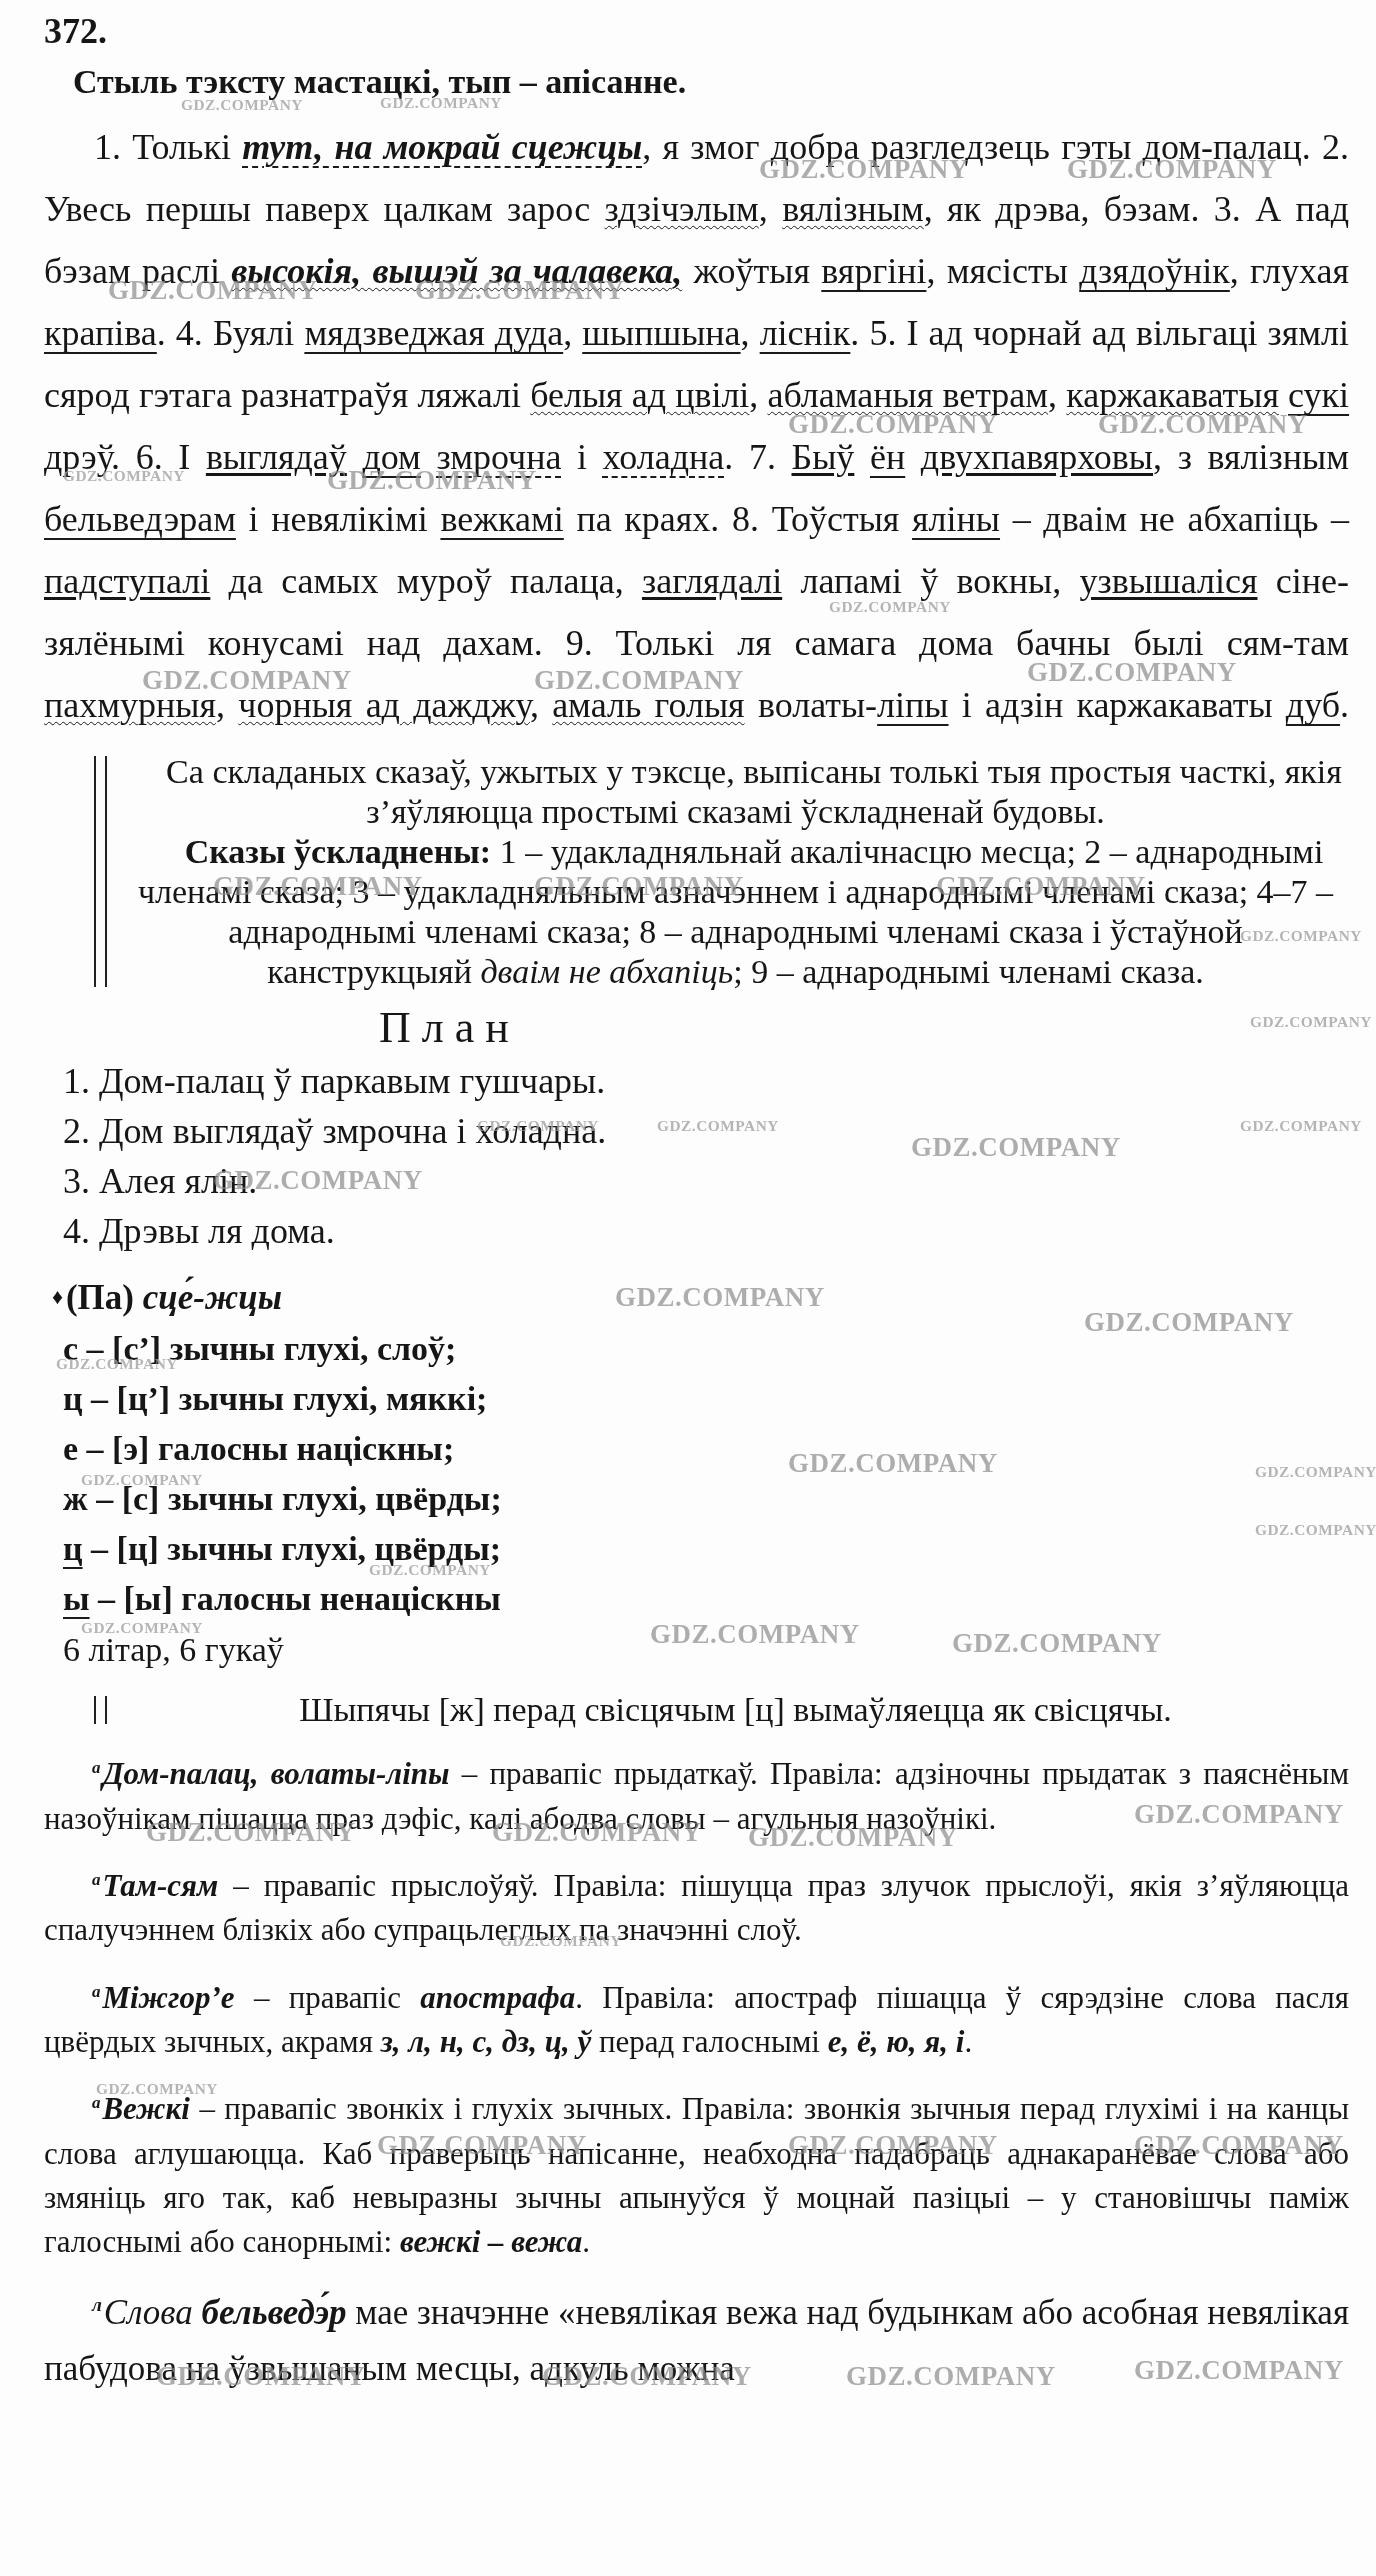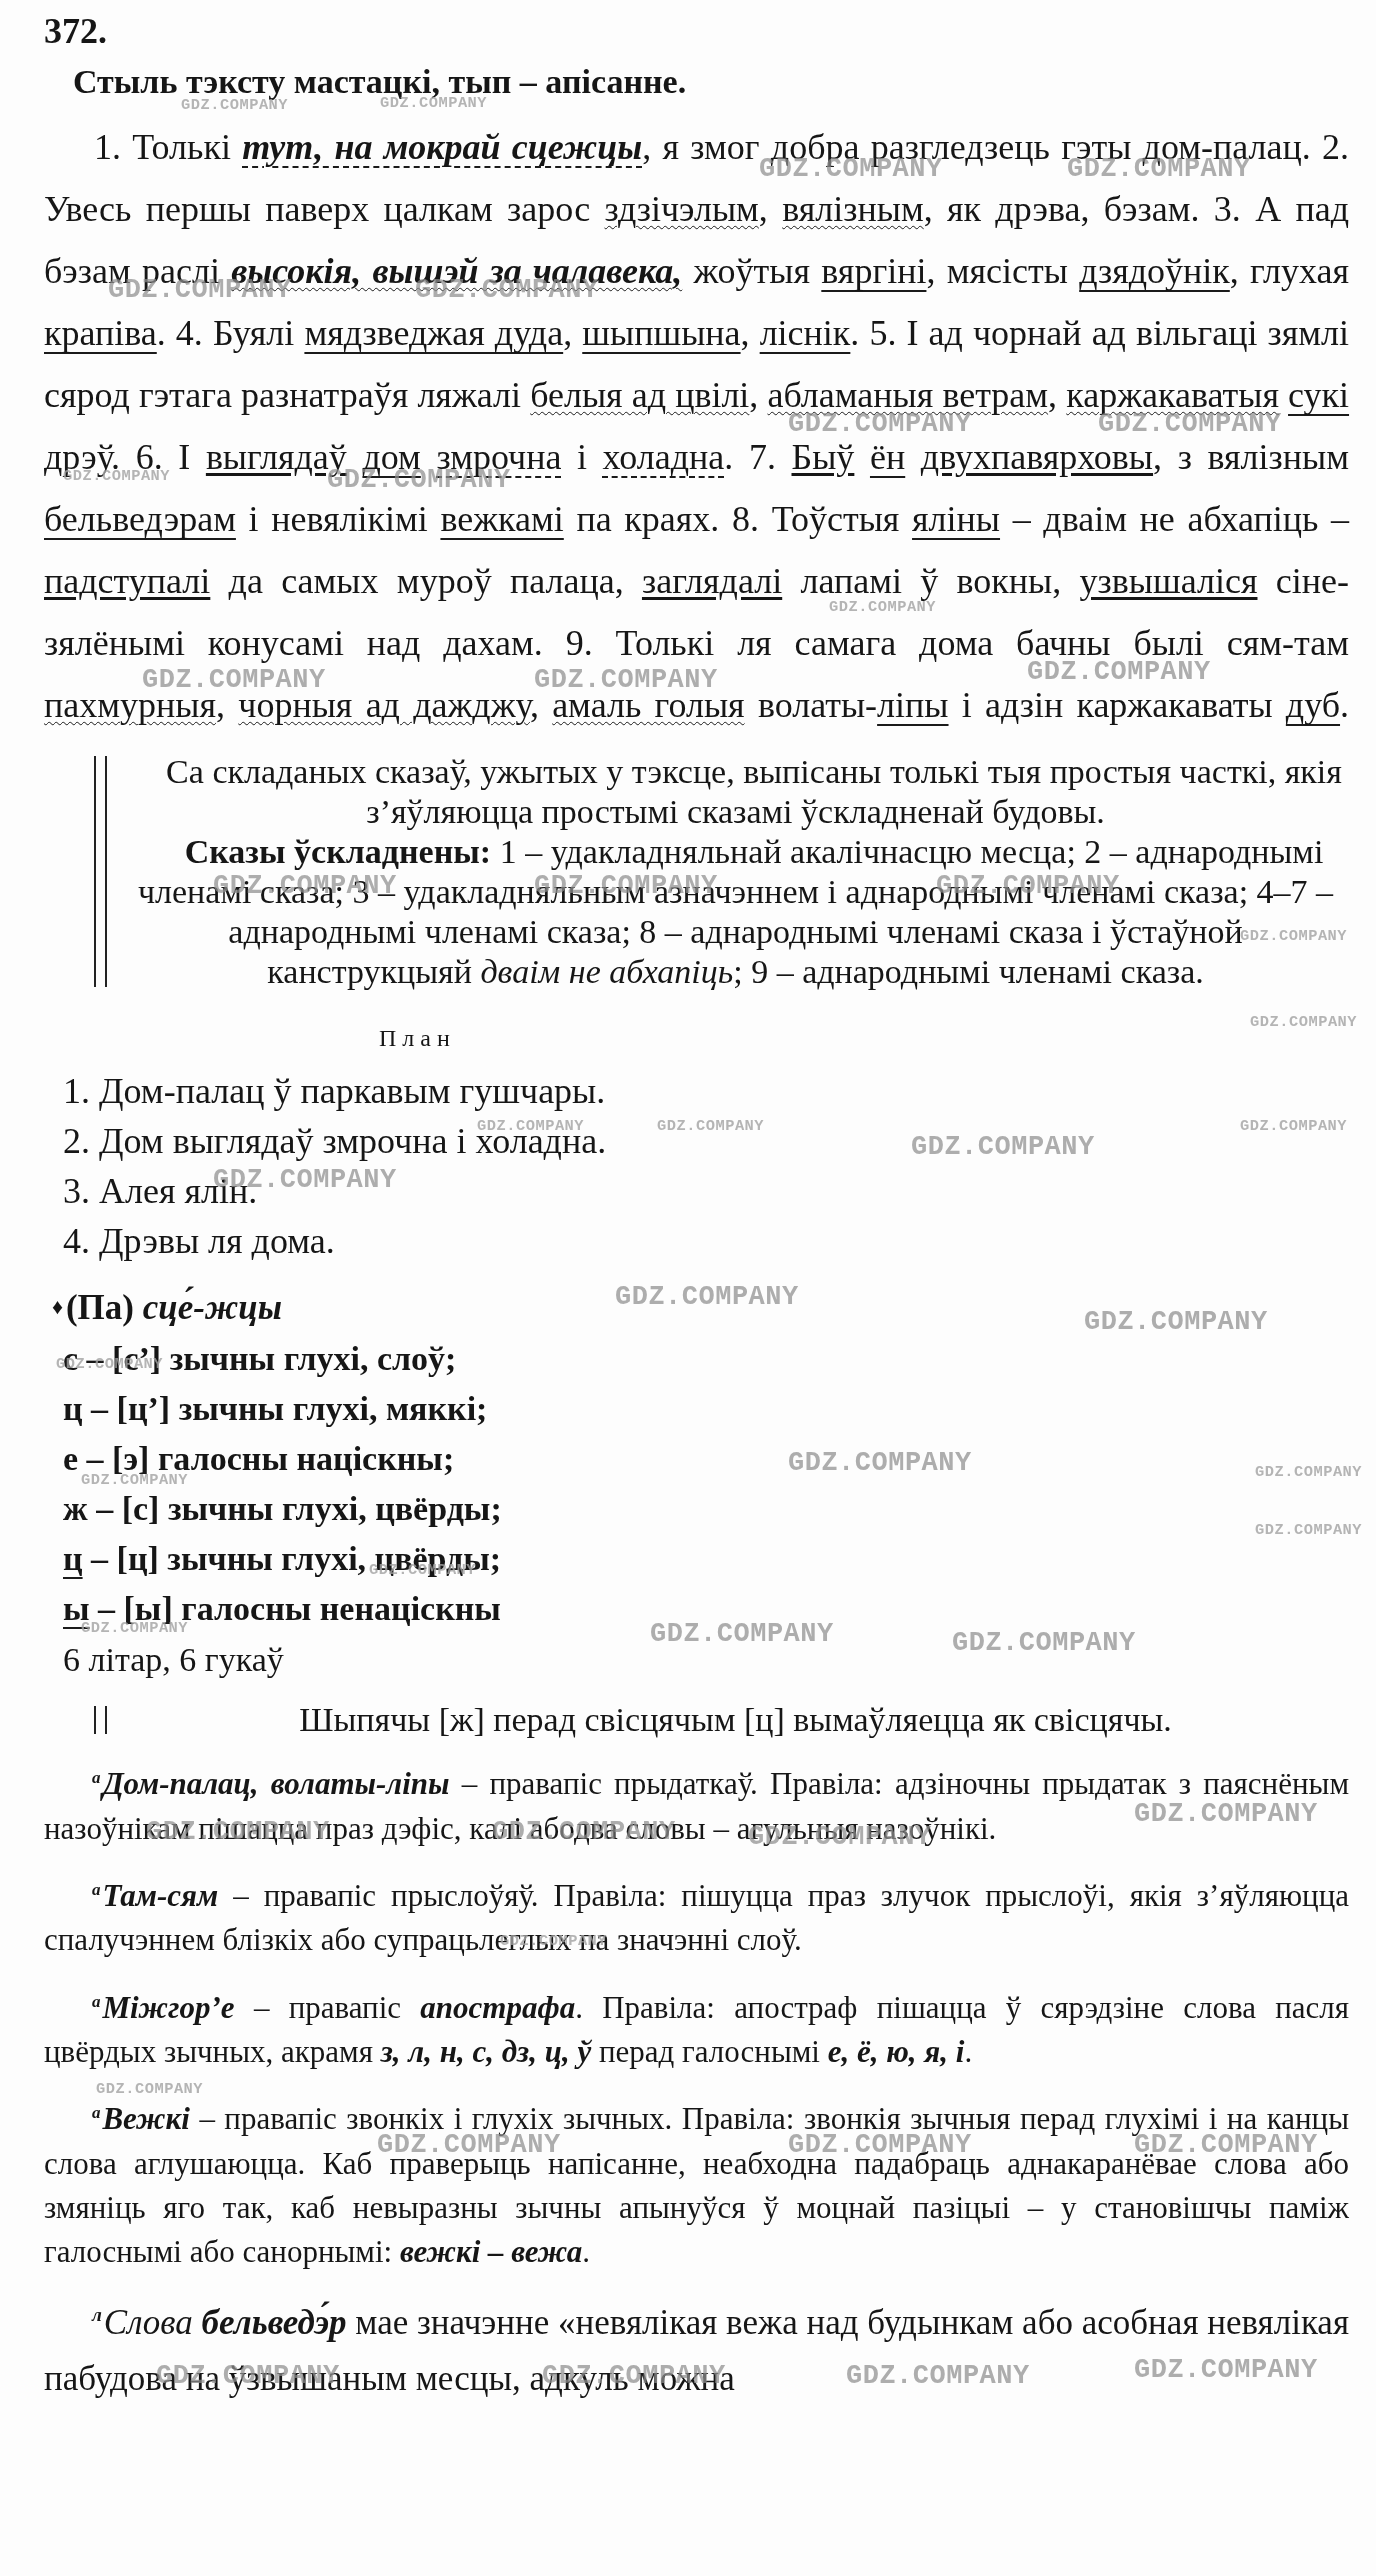--- a/index.html
+++ b/index.html
@@ -36,21 +36,21 @@
     text-align:justify;
   }
   .bar{
     flex:0 0 8.7px;align-self:stretch;
     border-left:2.9px solid #222;border-right:2.9px solid #222;
     margin:4.8px 0;
   }
   .note-body{flex:1 1 auto;text-align:center;}
   .note-para{text-indent:37px;}
   .note-para.no-indent{text-indent:0;}
-  .plan-title{margin:23px 0 0 379px;font-size:24px;line-height:46px;}
+  .plan-title{margin:13px 0 0 379px;font-size:44px;line-height:46px;}
   .plan-list{margin:5.8px 0 0 63px;font-size:36px;}
   .plan-item{line-height:50px;}
   .phon-header{margin:17.3px 0 0 52px;font-size:35px;line-height:46px;font-weight:700;}
   .phon-list{margin:3.8px 0 0 63px;font-size:34px;font-weight:700;}
   .phon-line{line-height:50px;}
   .phon-count{margin:3.8px 0 0 63px;font-size:34px;line-height:44px;}
   .note2{margin:19px 27px 0 94px;line-height:38px;text-align:left;}
   .ortho{
     margin:17.3px 27px 0 44px;
     font-size:31px;line-height:44px;
@@ -59,21 +59,21 @@
   .wordform{margin:17.3px 0 0 62px;font-size:34px;line-height:44px;}
   .lastpara{
     margin:13.5px 27px 0 44px;
     font-size:35px;line-height:56px;
     text-align:justify;text-indent:48px;
   }
 
   .wm-layer{position:absolute;inset:0;z-index:3;pointer-events:none;}
   .wm{
     position:absolute;
-    font-family:Liberation Mono, monospace;
+    font-family:Liberation Serif, serif;
     font-size:27px;font-weight:600;
     color:#8f8f8f;opacity:0.72;
     letter-spacing:0.5px;white-space:nowrap;
   }
   .wm-sm{font-size:15.4px;font-weight:600;color:#a3a3a3;opacity:0.8;}
   .flow{position:relative;z-index:1;}
 </style>
 </head>
 <body>
 

